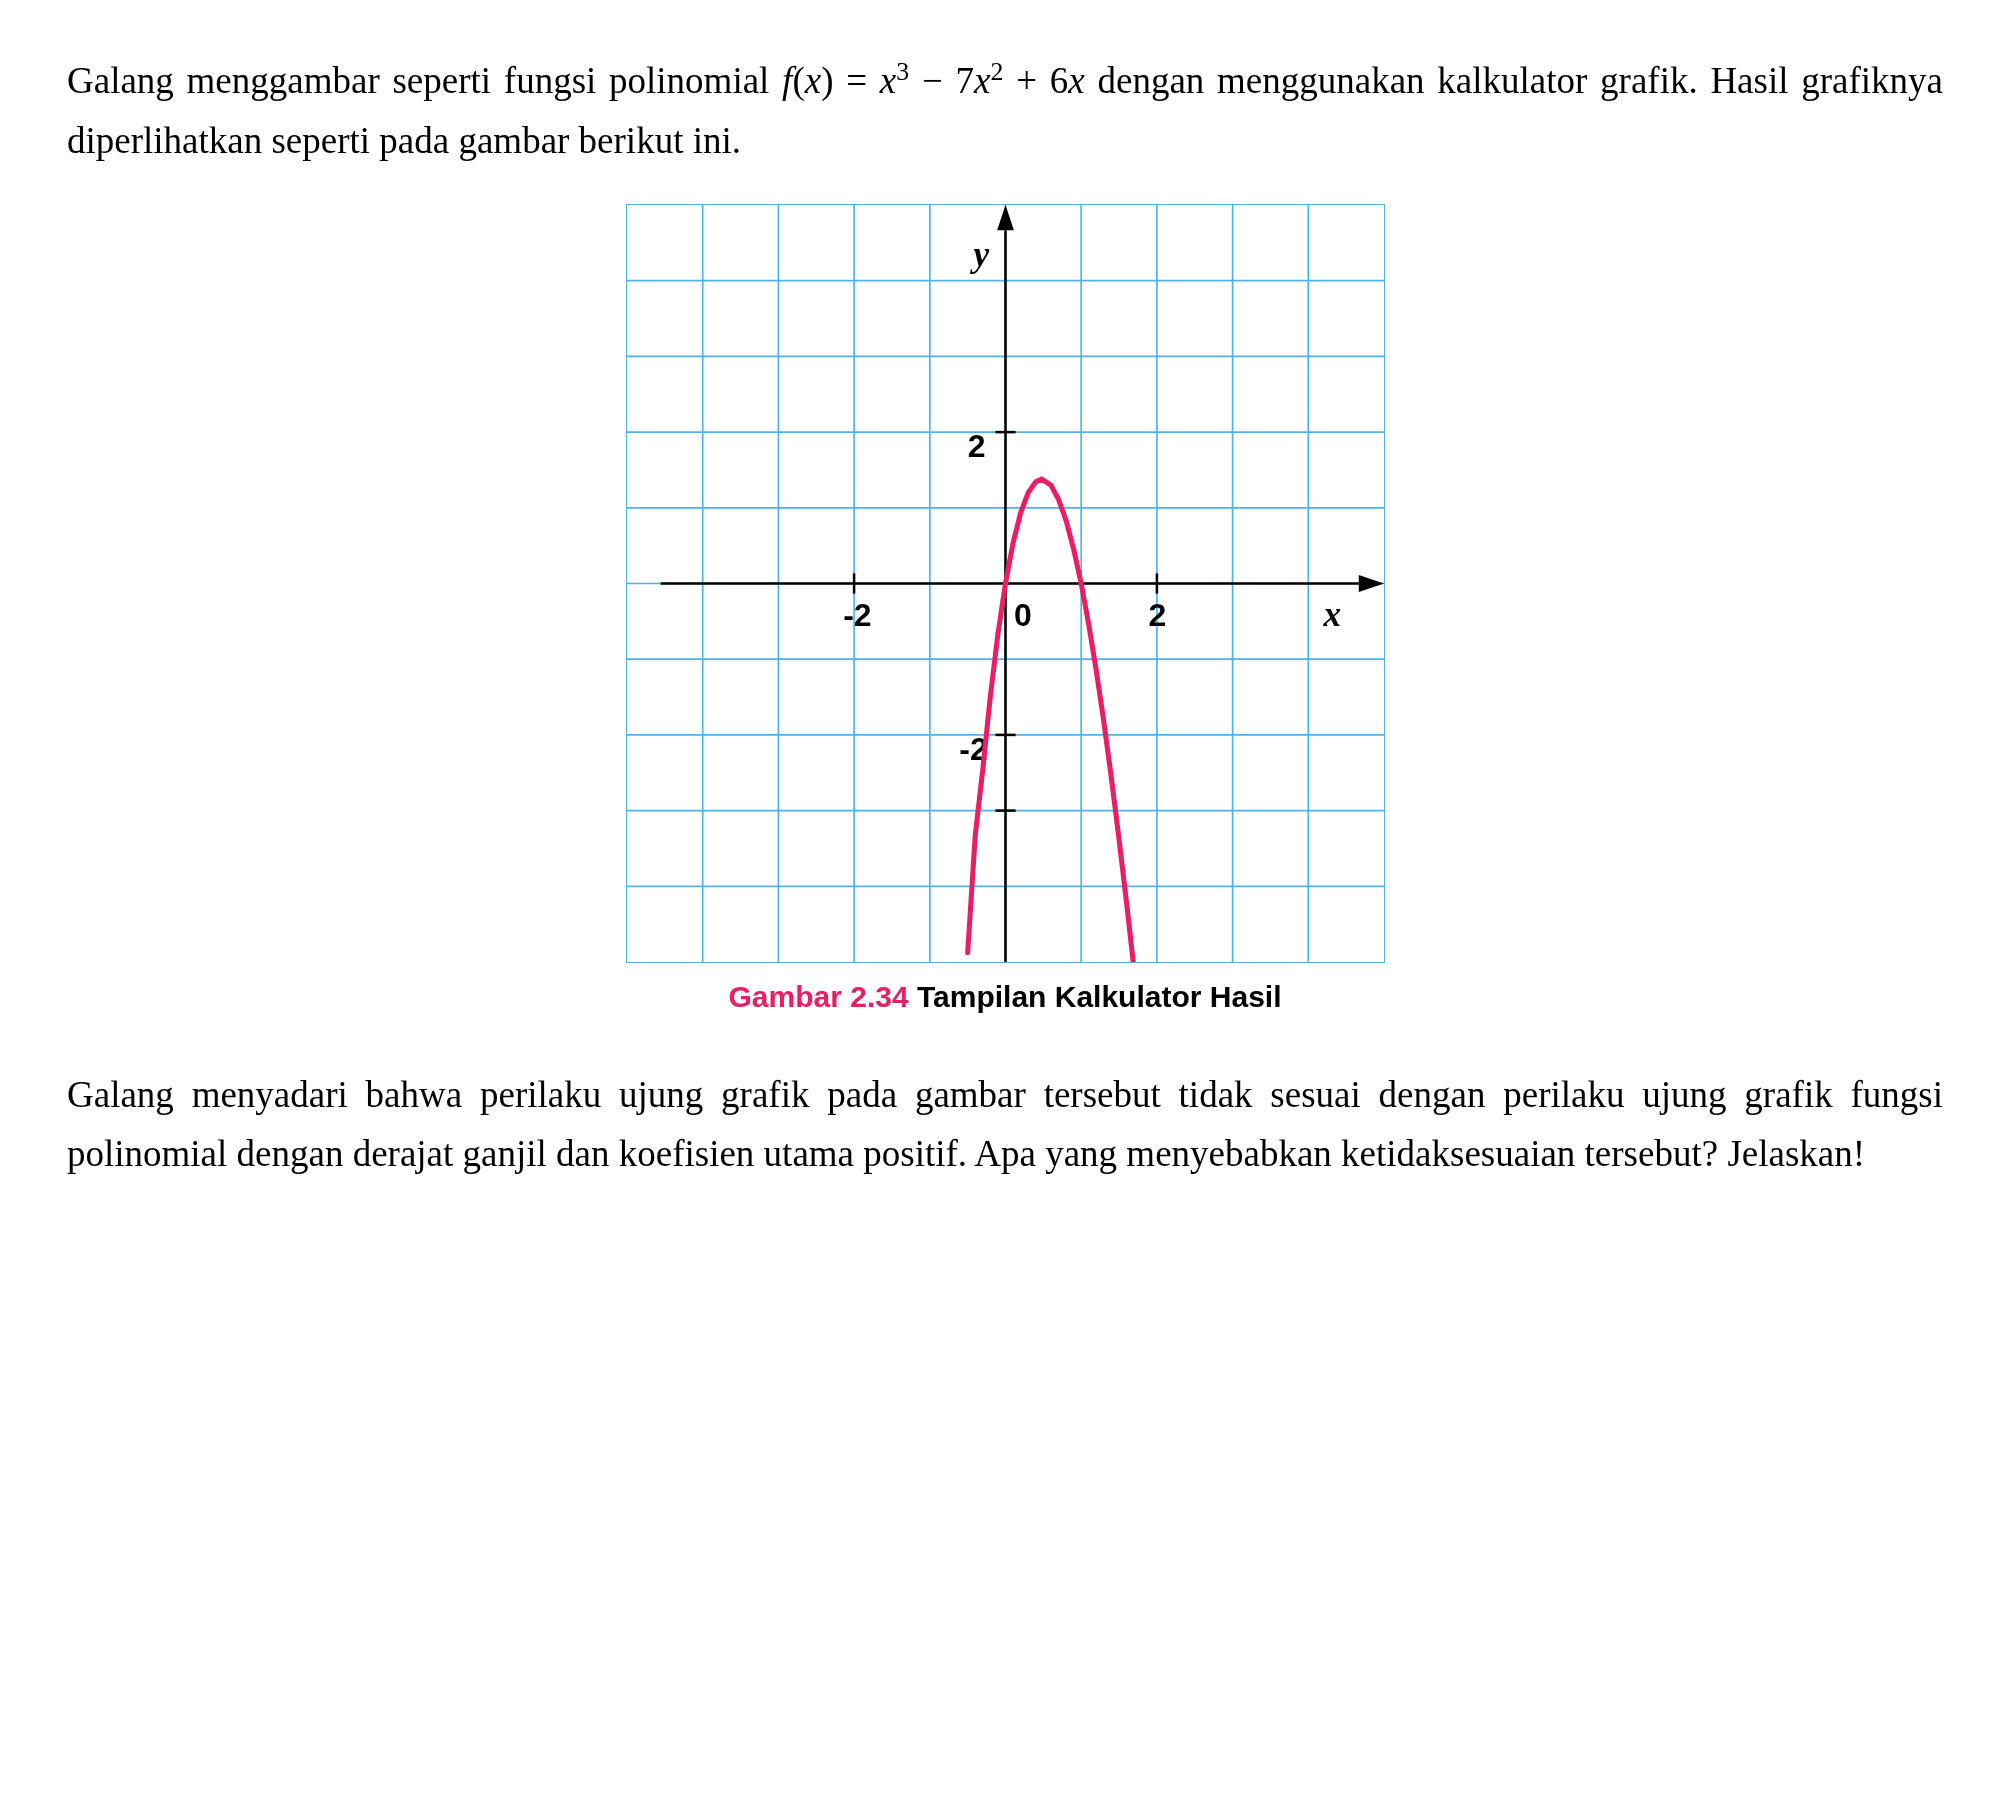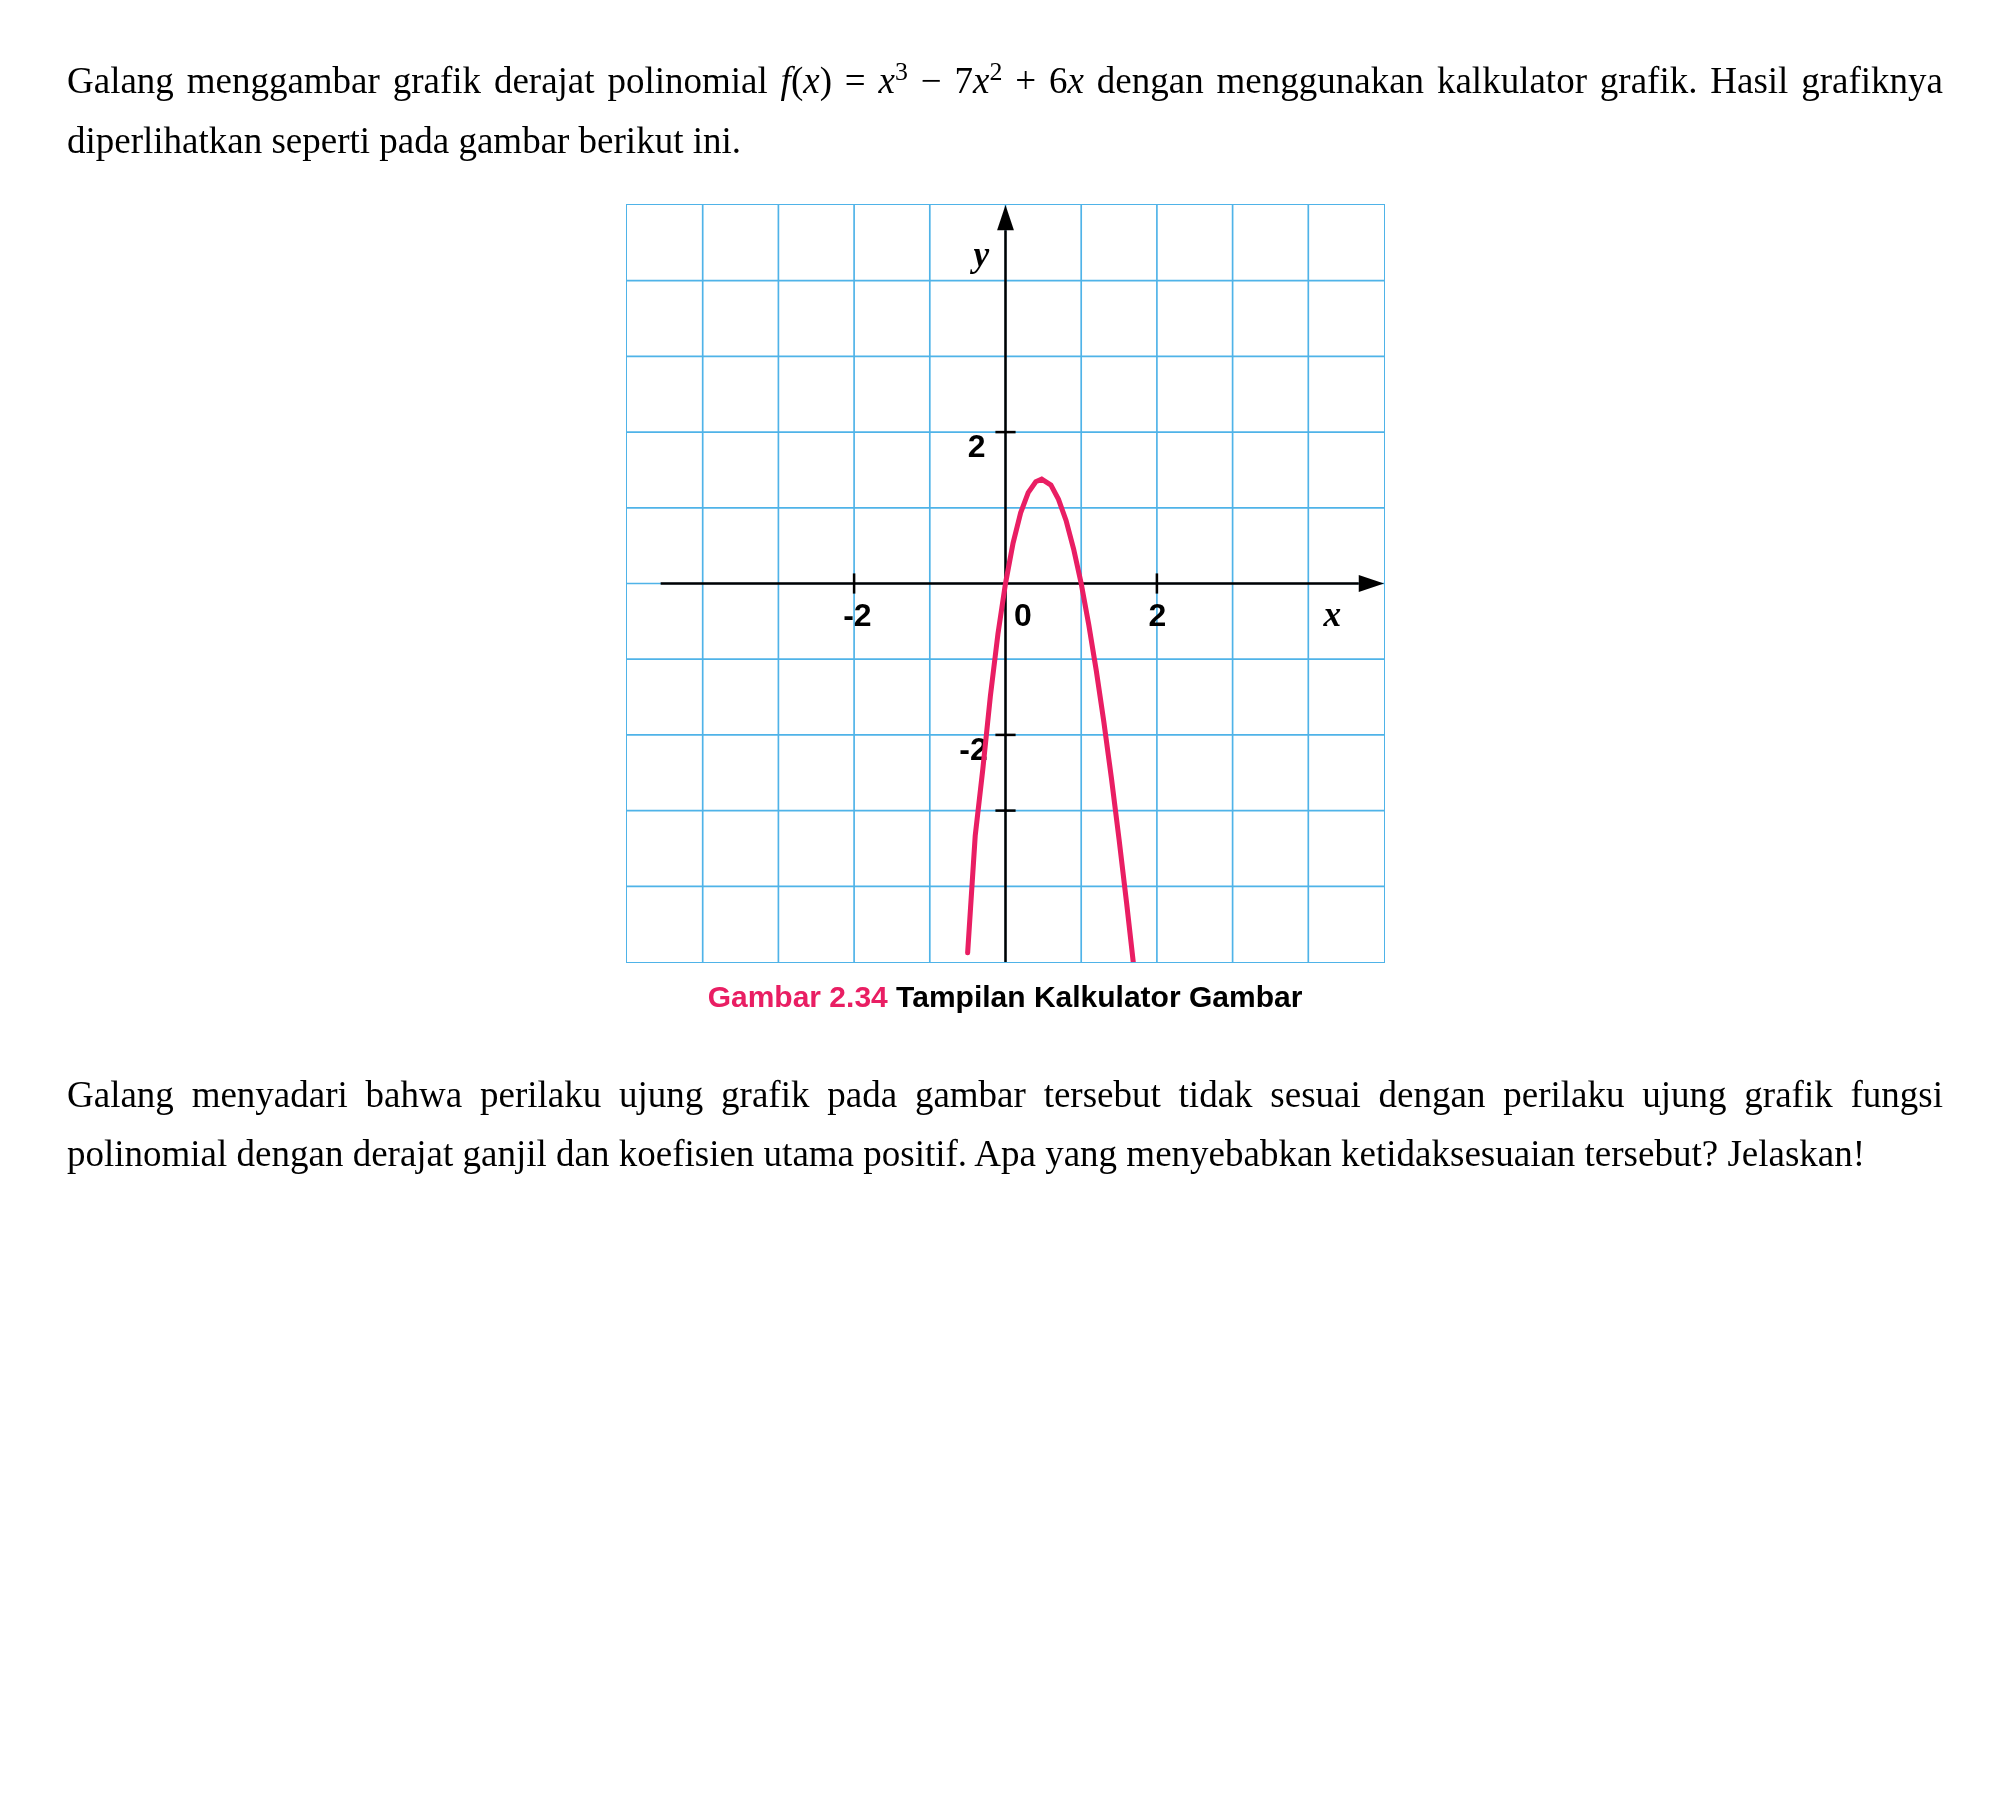--- a/index.html
+++ b/index.html
@@ -98,21 +98,21 @@
     }
     .tick {
       stroke: #000000;
       stroke-width: 3;
     }
   </style>
 </head>
 <body>
 
 <p class="paragraph">
-  <span>Galang menggambar grafik derajat polinomial </span>
+  <span>Galang menggambar seperti fungsi polinomial </span>
   <span class="math">
     <span class="fname">f</span><span class="paren">(</span><span>x</span><span class="paren">)</span><span class="paren"> = </span><span>x</span><sup>3</sup><span class="paren"> − 7</span><span>x</span><sup>2</sup><span class="paren"> + 6</span><span>x</span>
   </span>
   <span> dengan menggunakan kalkulator grafik. Hasil grafiknya diperlihatkan seperti pada gambar berikut ini.</span>
 </p>
 
 <div class="chart-wrapper">
   <div class="chart-box">
     <svg class="chart-svg" viewBox="0 0 900 900">
 
@@ -178,18 +178,18 @@
                L 558 554
                L 567 615
                L 576 682
                L 585 754
                L 594 830
                L 603 910"></path>
     </svg>
   </div>
 
   <div class="caption">
-    <span class="caption-prefix">Gambar 2.34</span><span class="caption-text"> Tampilan Kalkulator Gambar</span>
+    <span class="caption-prefix">Gambar 2.34</span><span class="caption-text"> Tampilan Kalkulator Hasil</span>
   </div>
 </div>
 
 <p class="paragraph">Galang menyadari bahwa perilaku ujung grafik pada gambar tersebut tidak sesuai dengan perilaku ujung grafik fungsi polinomial dengan derajat ganjil dan koefisien utama positif. Apa yang menyebabkan ketidaksesuaian tersebut? Jelaskan!</p>
 
 
 </body></html>

